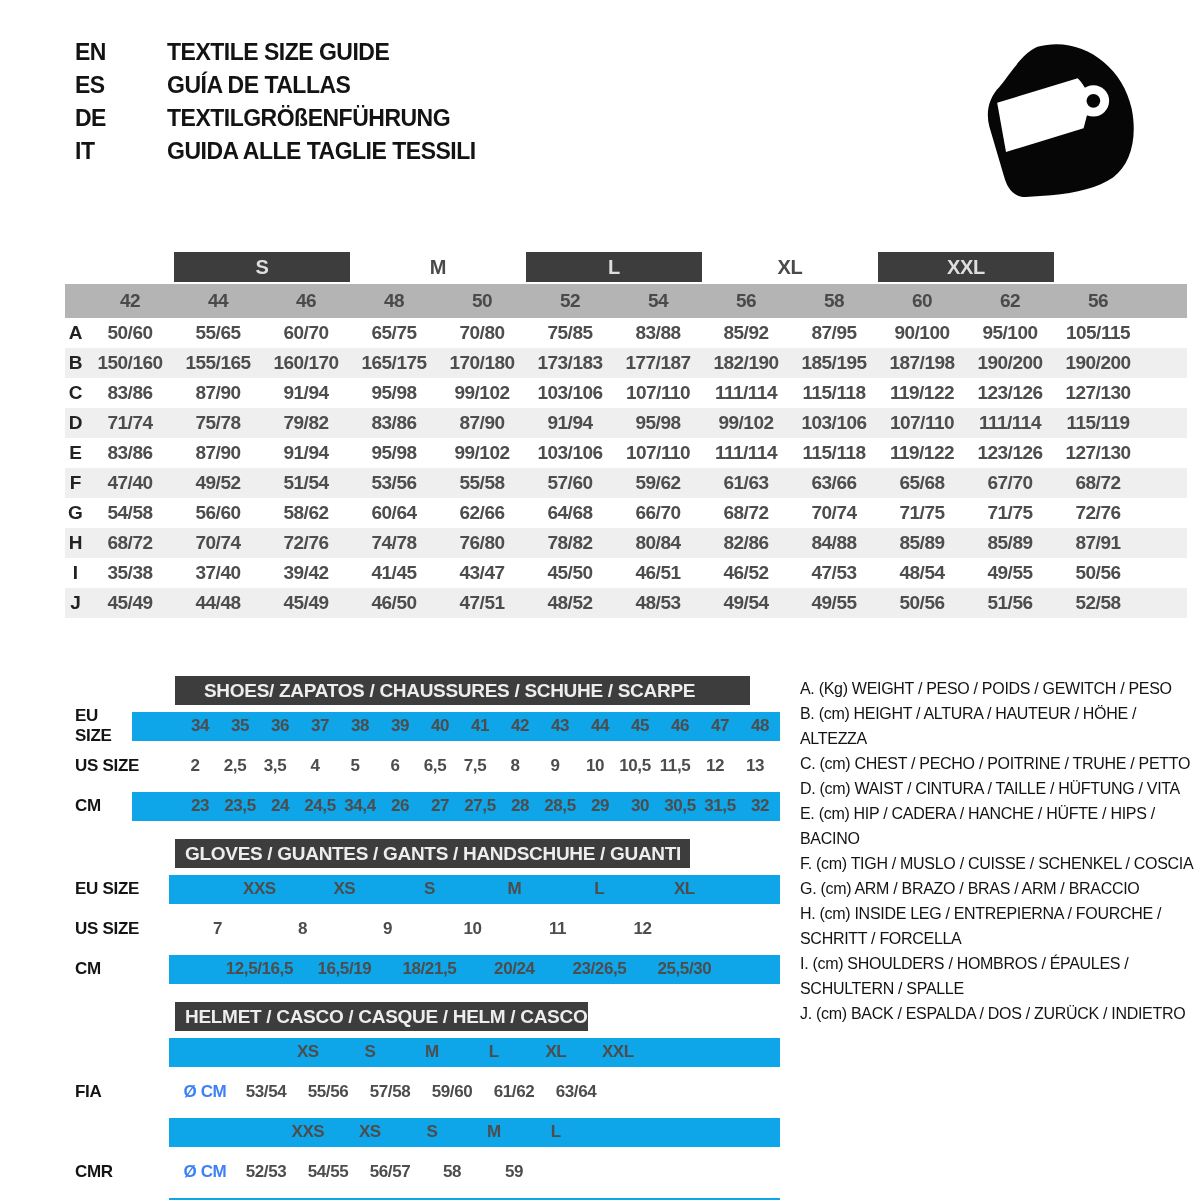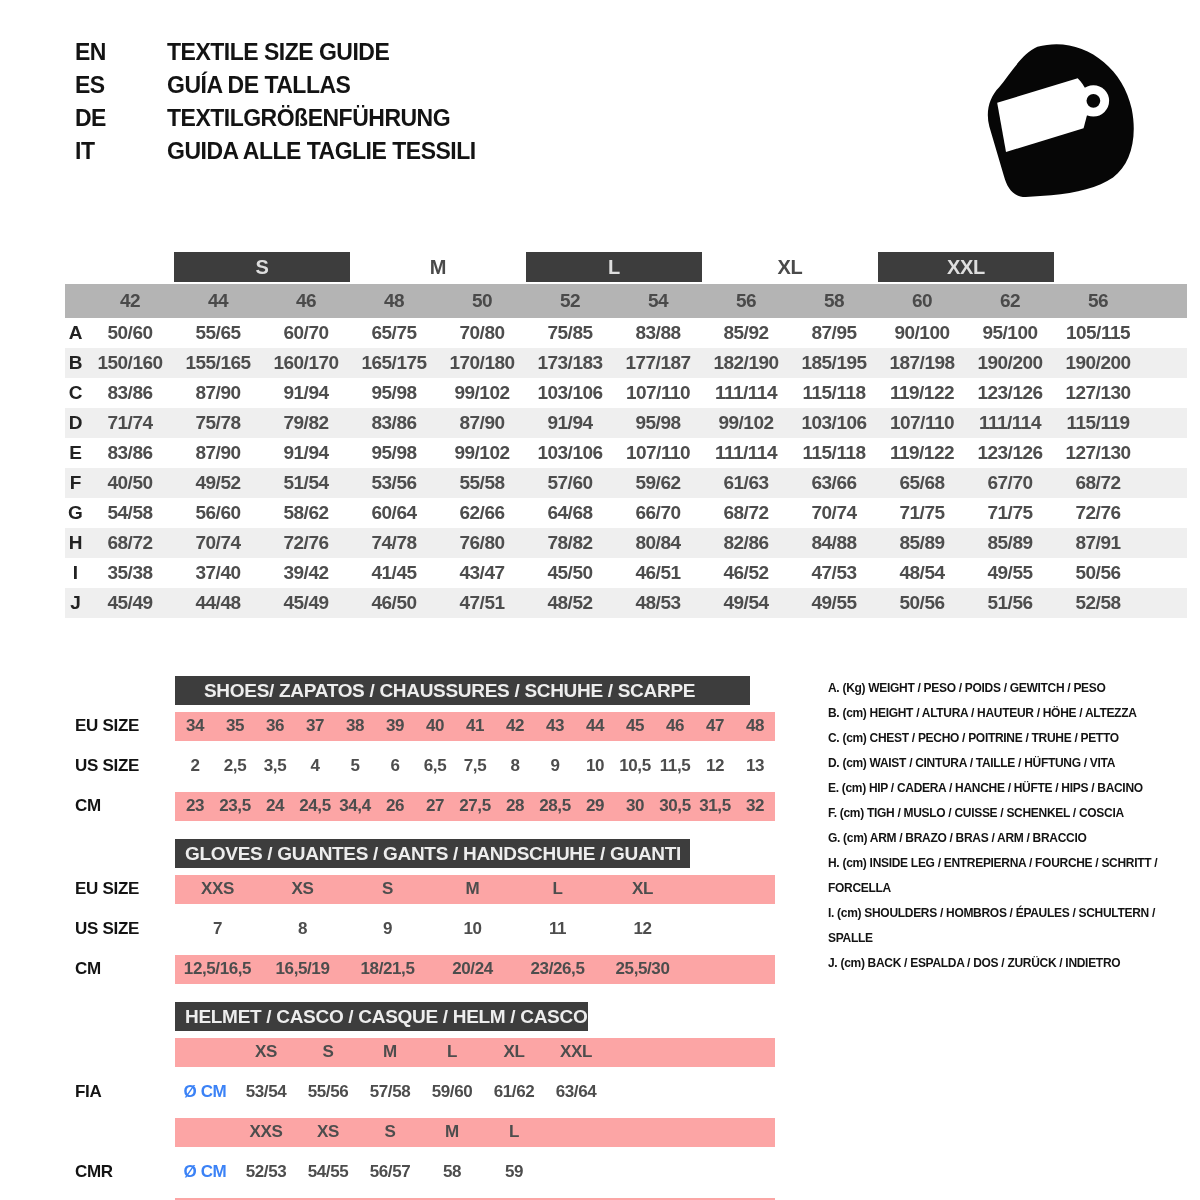--- a/index.html
+++ b/index.html
@@ -38,31 +38,31 @@
 
   
   .lower { position:absolute; left:75px; top:676px; width:705px; }
   .sub-title { margin-left:100px; height:29px; line-height:29px; background:#3d3d3d;
                color:#ededed; font-weight:700; font-size:19px; padding-left:10px;
                letter-spacing:-0.3px; box-sizing:border-box; margin-bottom:2px; }
   .w-shoes  { width:575px;padding-left:29px; } .w-gloves { width:515px; } .w-helmet { width:413px; }
   .sub-row { display:flex; height:38px; margin-bottom:2px; align-items:center; }
   .sub-label { width:100px; font-weight:700; font-size:17px; color:#131313; letter-spacing:-0.3px; }
   .sub-data { width:600px; height:29px; display:grid; align-items:center; }
-  .sub-data.band { background:#fca5a5; }
+  .sub-data.band { background:#0ea5e9;padding-left:48px; }
   .cols15 { grid-template-columns:repeat(15, 40px); }
   .cols6  { grid-template-columns:repeat(6, 85px); }
   .helm-cols { grid-template-columns:60px repeat(6, 62px); }
   .sval { font-weight:700; font-size:17px; color:#4d4d4d; letter-spacing:-0.4px; white-space:nowrap; }
   .unit { font-weight:700; font-size:17px; color:#3b82f6; letter-spacing:-0.4px; }
   .sect-gap { height:12px; }
 
   
   .legend { position:absolute; left:800px; top:676px; width:398px; }
-  .legend-item { font-weight:700; font-size:12px; line-height:25px; color:#131313; letter-spacing:-0.3px;margin-left:28px; }
+  .legend-item { font-weight:400; font-size:16px; line-height:25px; color:#131313; letter-spacing:-0.3px; }
 </style>
 </head>
 <body>
 
 <div class="canvas">
 
   <div class="lang-list">
 
       <div class="lang-row">
         <span class="lang-code">EN</span>
@@ -287,21 +287,21 @@
             
               <div class="cell val">127/130</div>
             </div>
         </div>
 
         <div class="trow grid13">
           <div class="cell letter">F</div>
           <div style="display:contents">
             
           
-              <div class="cell val">40/50</div>
+              <div class="cell val">47/40</div>
             
               <div class="cell val">49/52</div>
             
               <div class="cell val">51/54</div>
             
               <div class="cell val">53/56</div>
             
               <div class="cell val">55/58</div>
             
               <div class="cell val">57/60</div>

